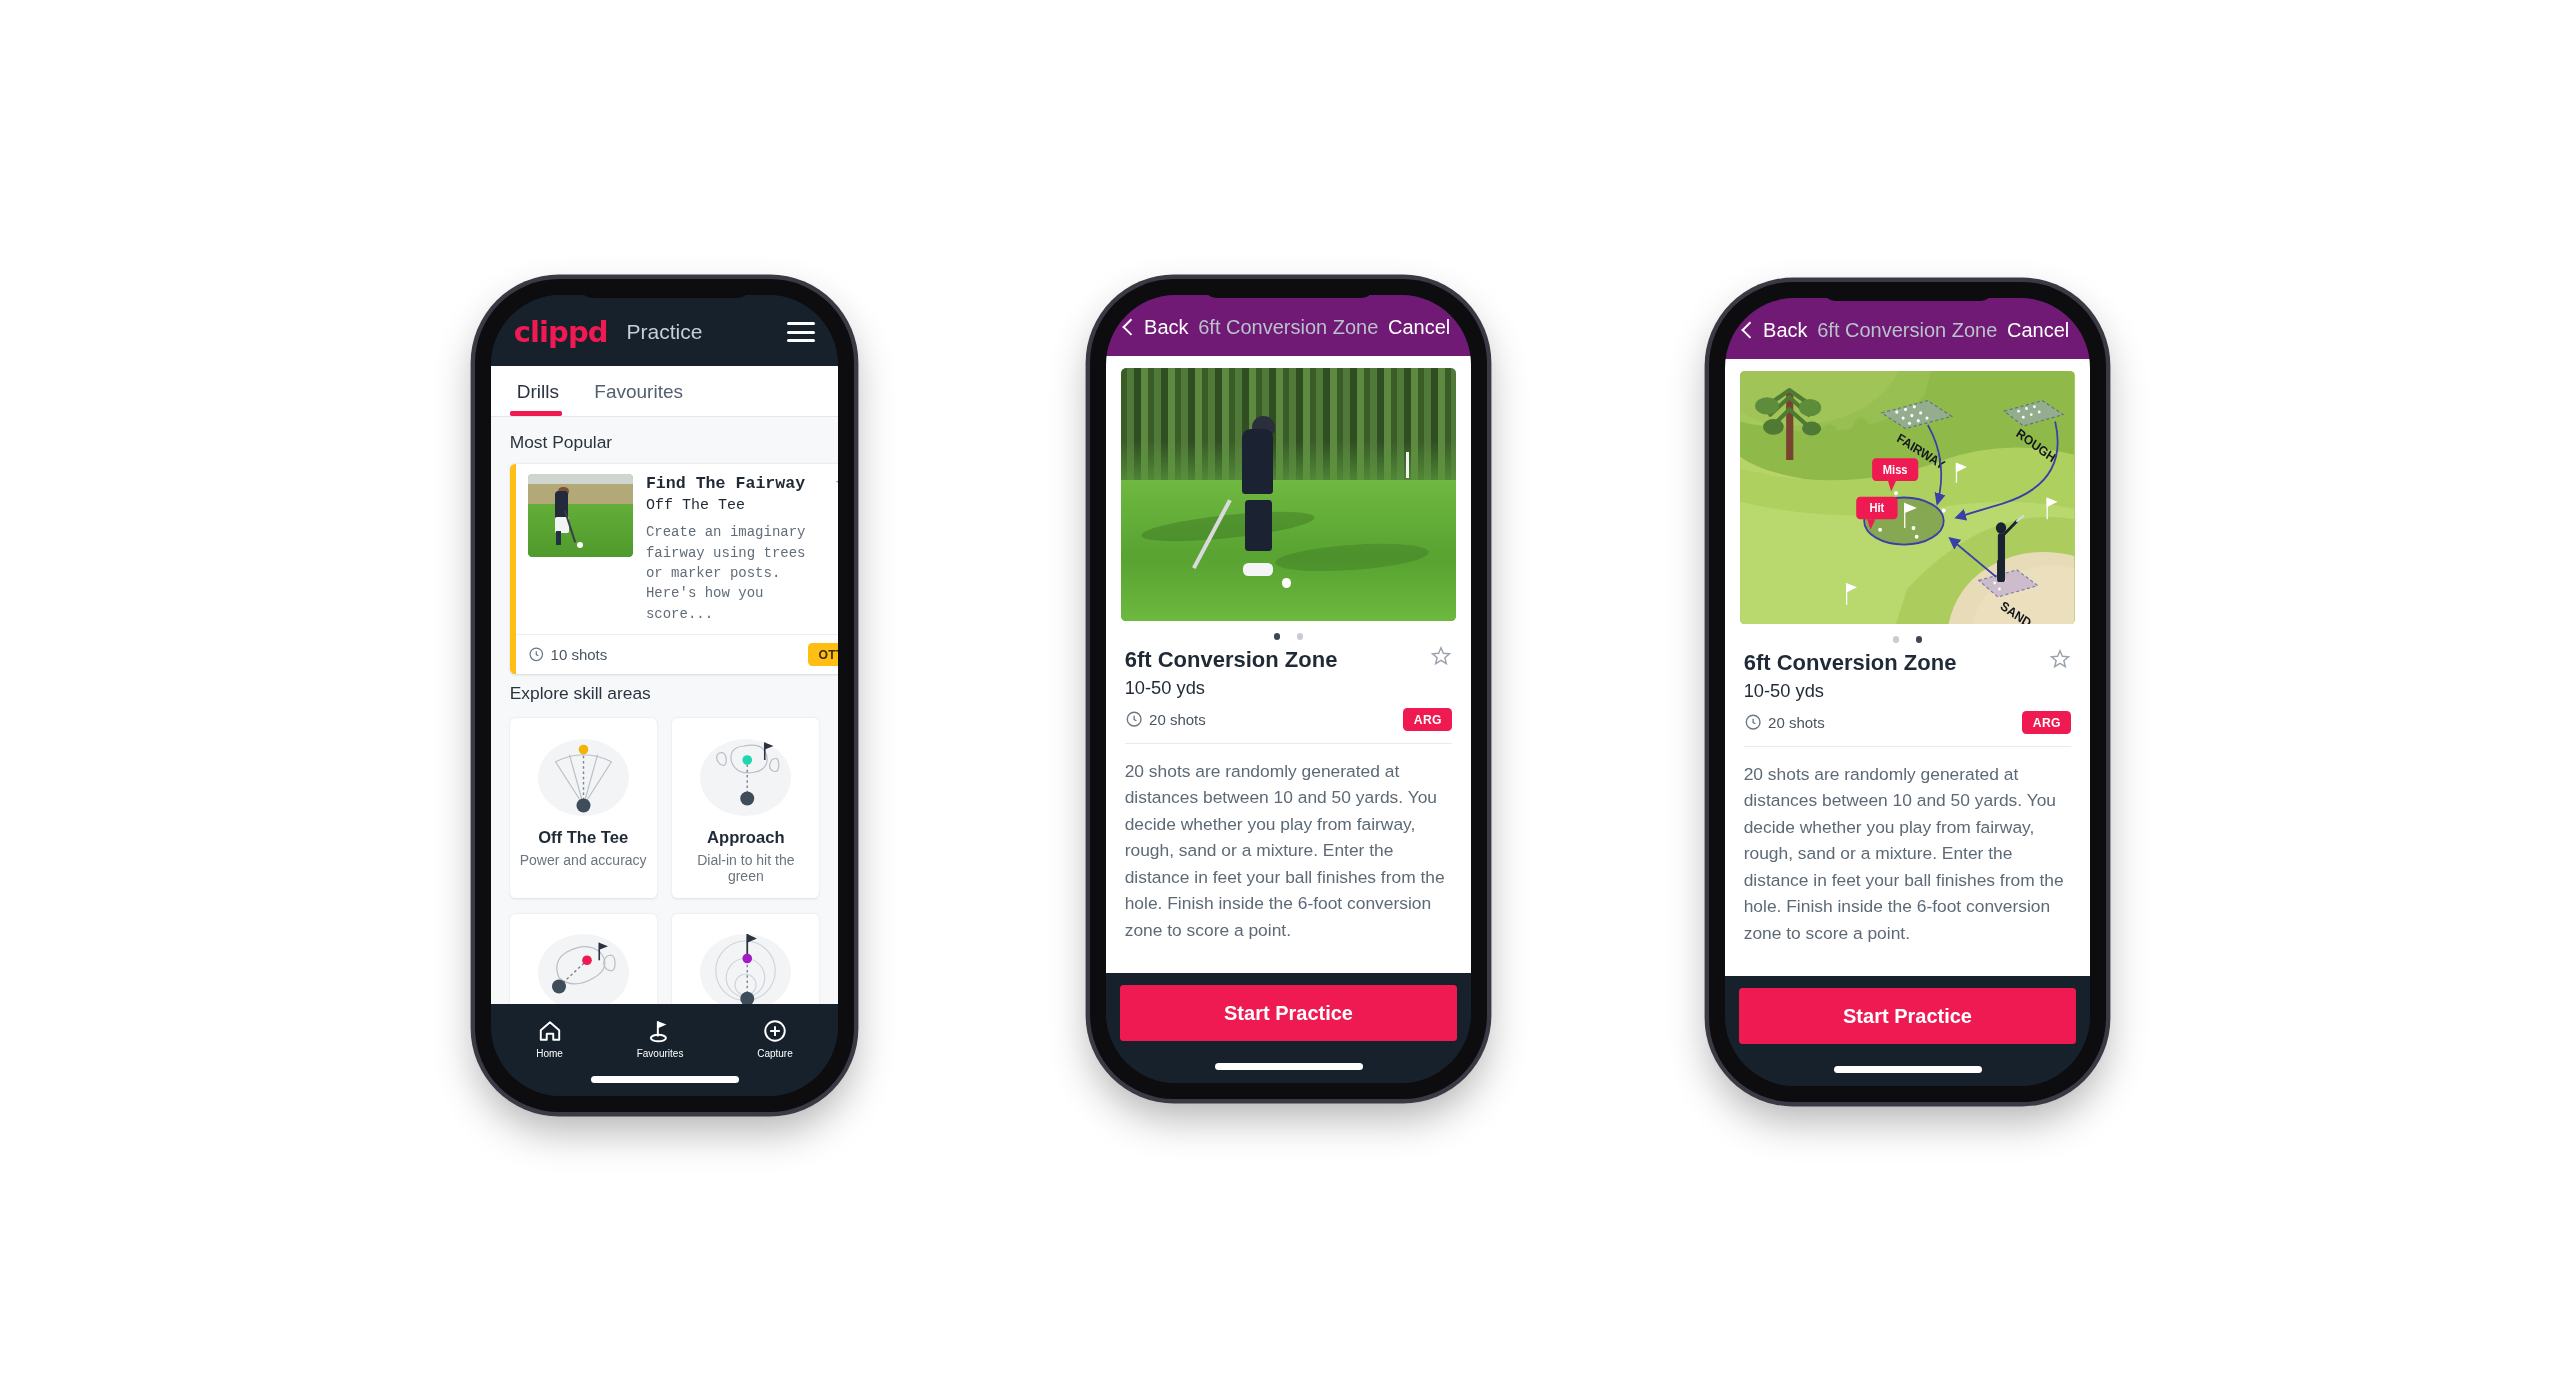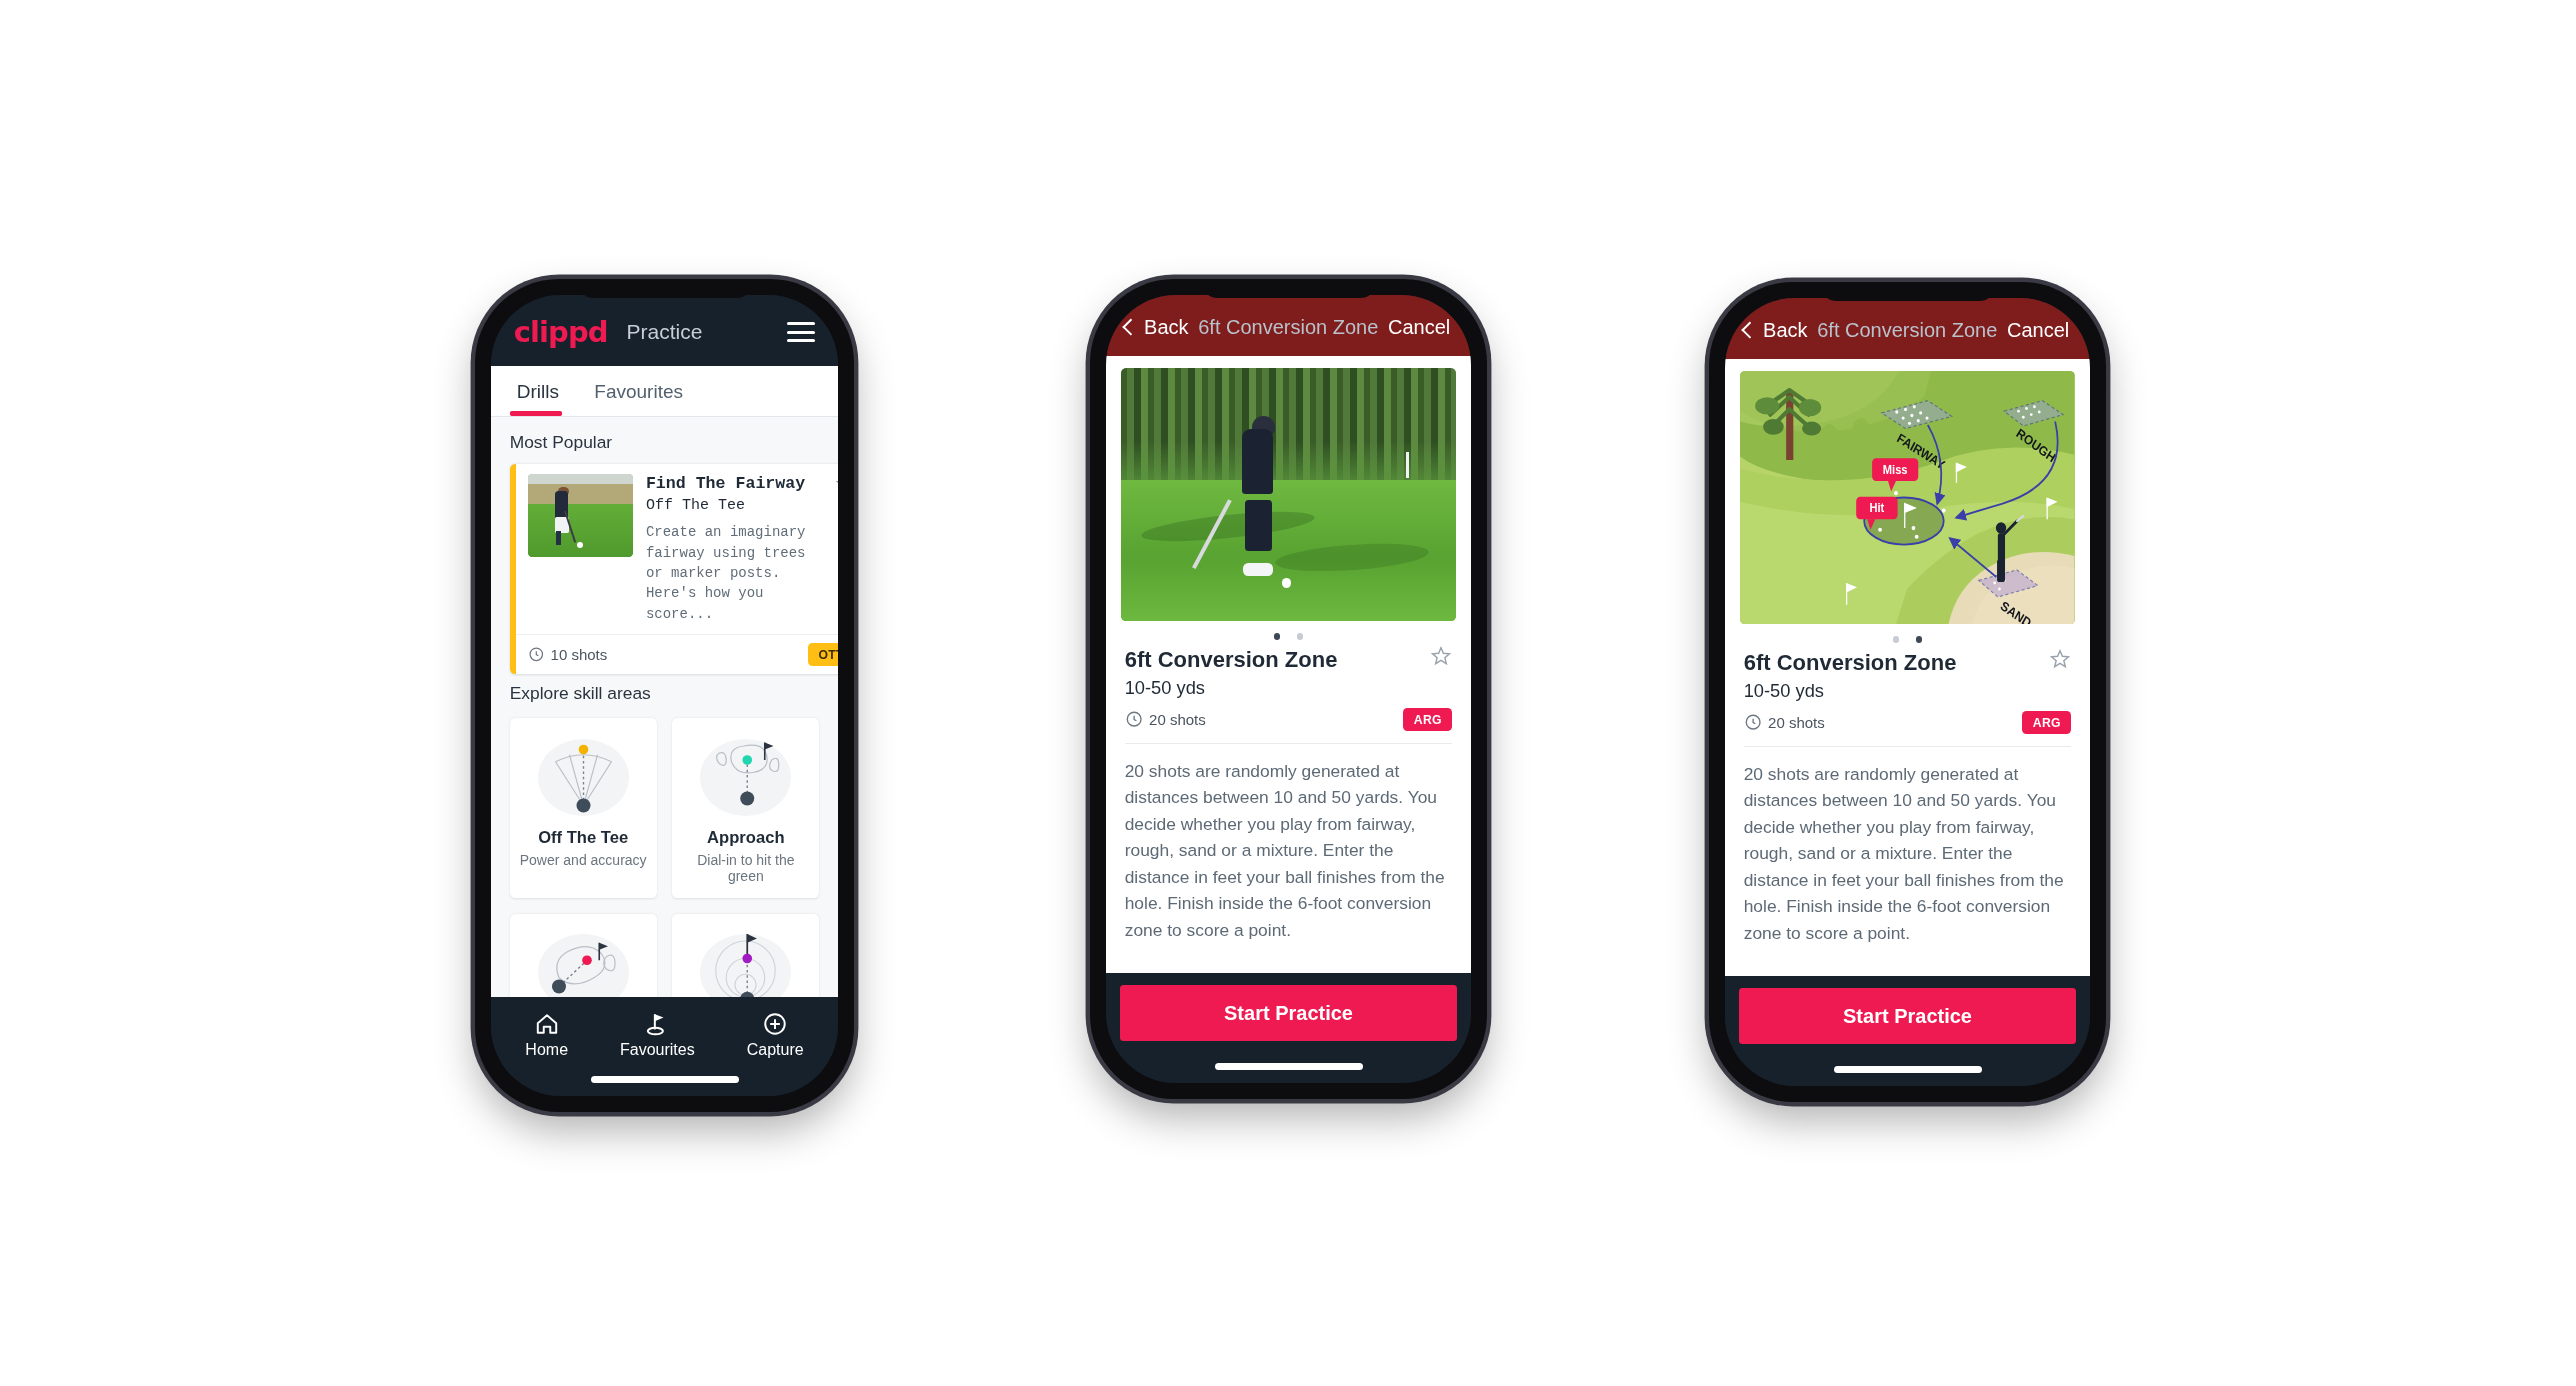--- a/index.html
+++ b/index.html
@@ -46,21 +46,21 @@
   }
   .appbar-title{
     position:absolute;left:0;right:0;text-align:center;
     font-size:21px;color:#c7ced6;font-weight:400;pointer-events:none;
   }
   .hamburger{margin-left:auto;display:flex;flex-direction:column;gap:5.2px;z-index:2;}
   .hamburger i{display:block;width:28px;height:3.1px;background:#fff;border-radius:1.7px;}
 
   
   .navbar{
-    flex:0 0 auto;background:#7f1d1d;color:#fff;
+    flex:0 0 auto;background:#701a75;color:#fff;
     display:flex;align-items:center;justify-content:space-between;
     padding:21px 21px 17.4px 19px;position:relative;
   }
   .nav-back{display:flex;align-items:center;gap:7.8px;font-size:20px;color:#ffffff;}
   .chev{display:inline-block;width:9.6px;height:9.6px;border-left:2.6px solid #fff;border-bottom:2.6px solid #fff;transform:rotate(45deg);margin-bottom:0.9px;}
   .nav-title{font-size:20px;color:#b9c2cb;font-weight:400;}
   .nav-cancel{font-size:20px;color:#ffffff;}
 
   
   .tabs{
@@ -132,21 +132,21 @@
   .s-name{font-size:16.6px;font-weight:700;color:#1f2a36;margin-top:3.5px;}
   .s-sub{font-size:14px;color:#6a757f;margin-top:4.4px;}
 
   
   .bottomnav{
     flex:0 0 auto;background:#17212b;display:flex;align-items:flex-start;
     justify-content:space-around;padding:14px 8.7px 37px 8.7px;
   }
   .bnav{display:flex;flex-direction:column;align-items:center;gap:4.4px;color:#ffffff;}
   .bnav svg{width:26px;height:26px;}
-  .bnav span{font-size:16px;}
+  .bnav span{font-size:10px;}
 
   
   .detail{flex:1 1 auto;background:#ffffff;display:flex;flex-direction:column;overflow:hidden;}
   .media{margin:12.2px 15.7px 0 15.7px;height:253px;border-radius:5.2px;overflow:hidden;position:relative;background:#8cc63f;}
   .det-dots{display:flex;justify-content:center;gap:17.4px;padding:12.2px 0 3.5px 0;}
   .det-head{padding:3.5px 19px 0 19px;position:relative;}
   .det-title{font-size:22px;font-weight:700;color:#1f2a36;}
   .det-yds{font-size:18.3px;color:#1f2a36;margin-top:4px;}
   .det-meta{display:flex;align-items:center;justify-content:space-between;margin-top:9.6px;}
   .det-star{position:absolute;right:19px;top:1.7px;width:22px;height:22px;color:#9aa3ad;}

